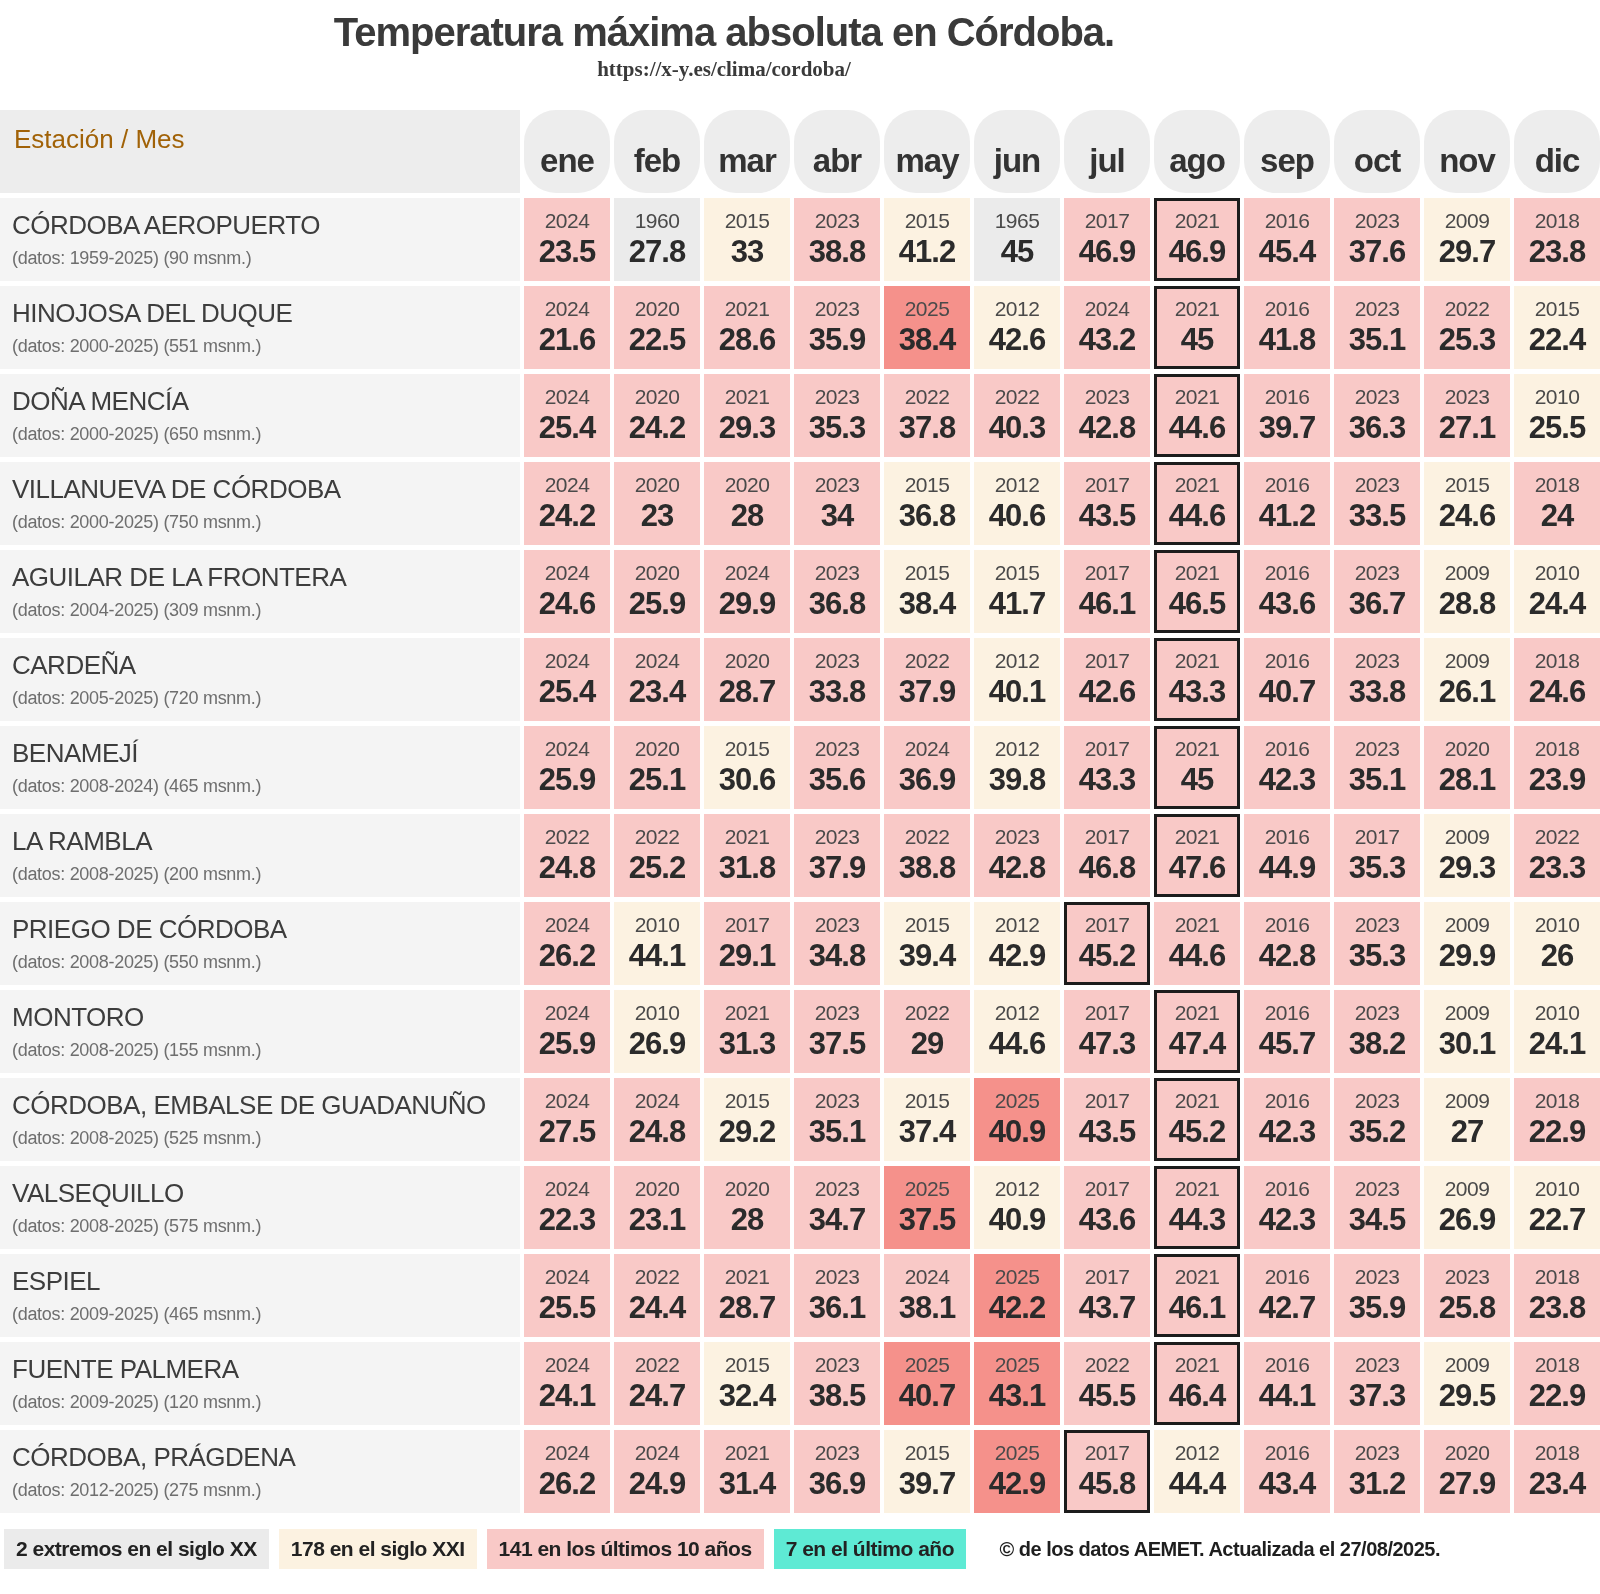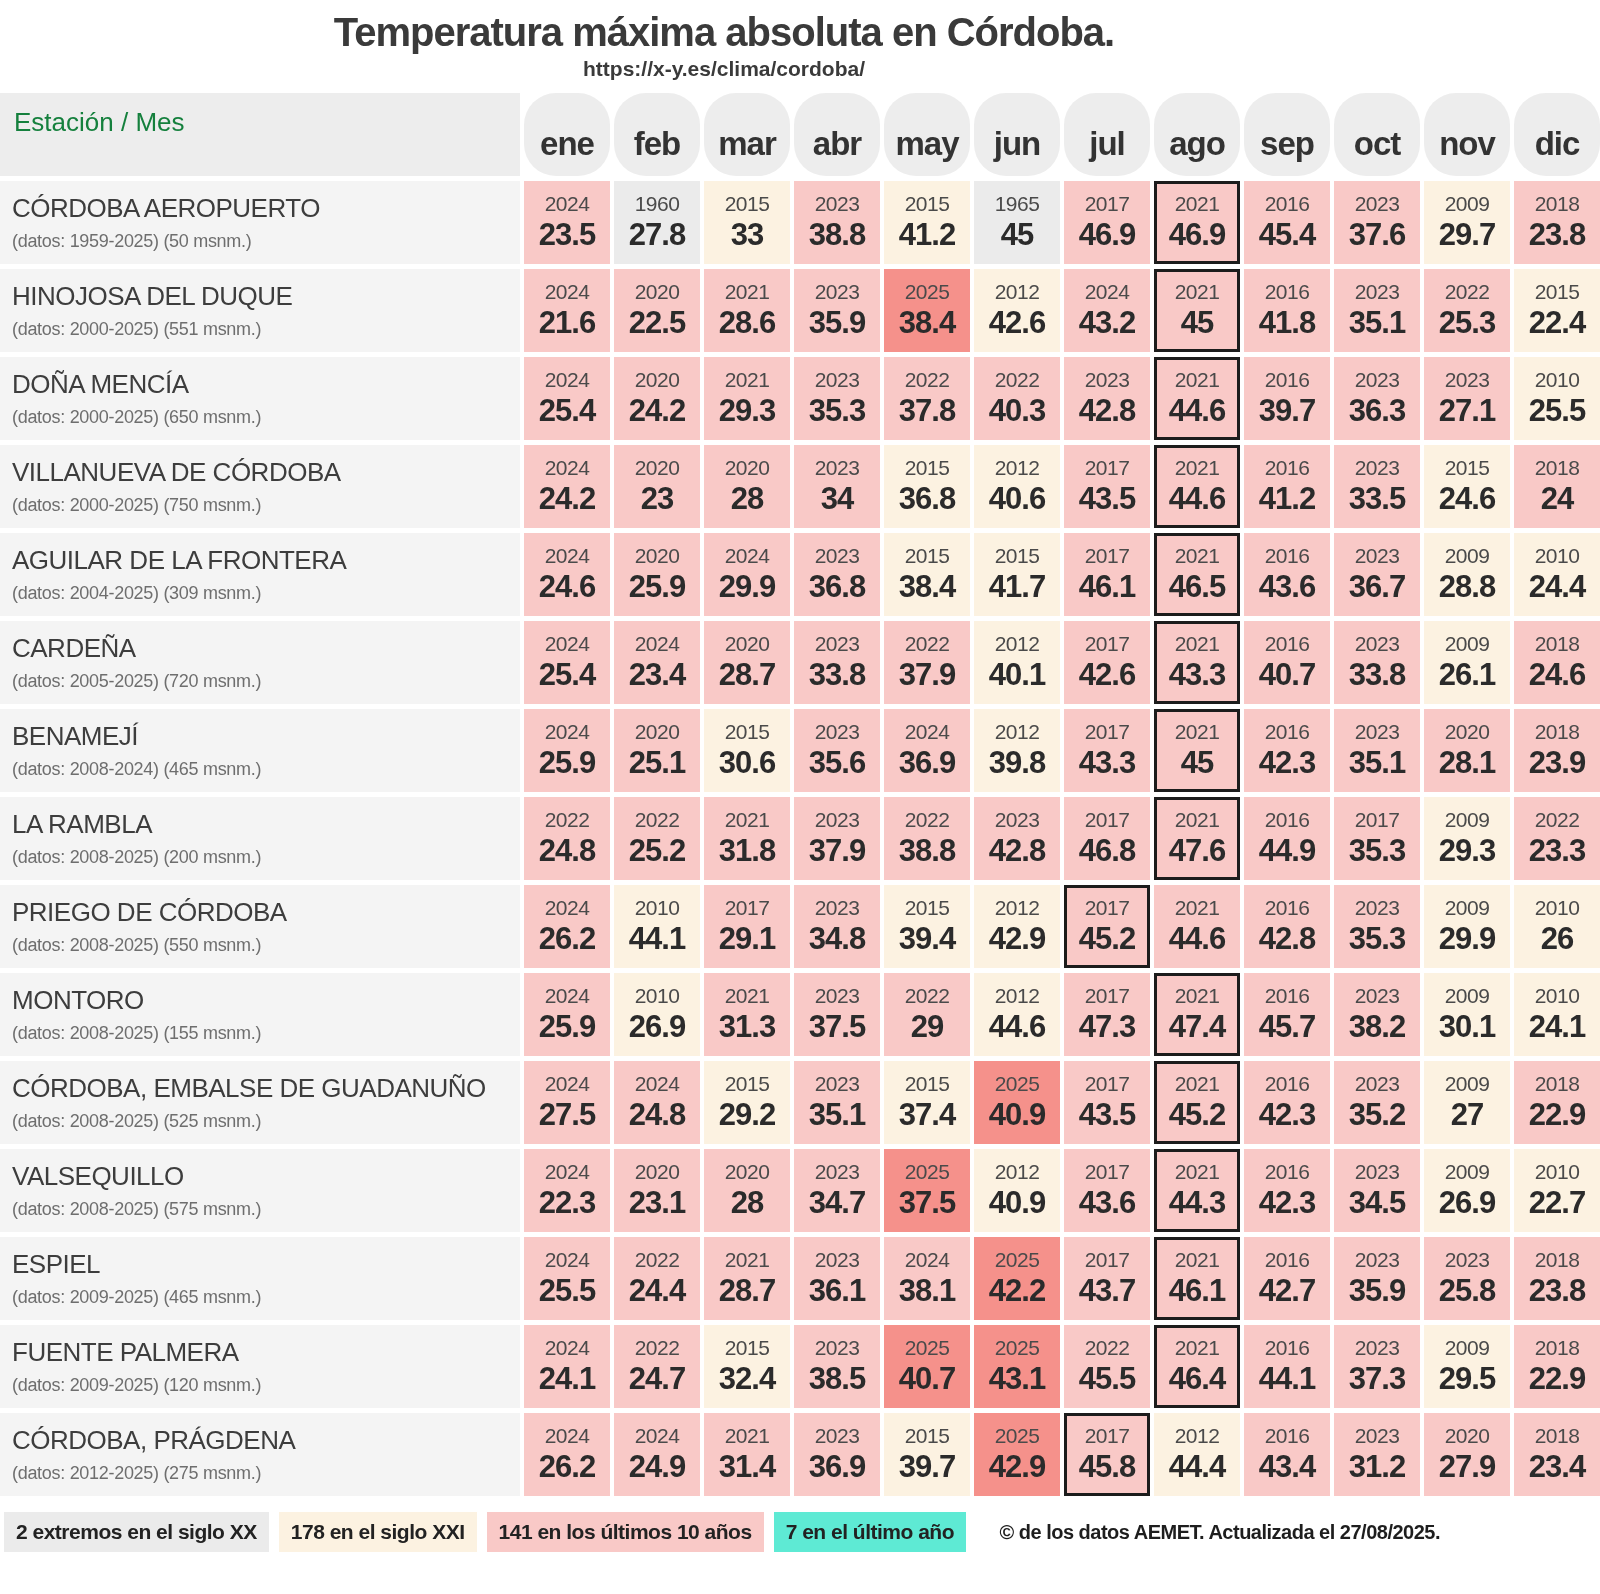--- a/index.html
+++ b/index.html
@@ -1,20 +1,20 @@
 <!DOCTYPE html>
 <html><head>
 <meta charset="utf-8">
 <style>
   html, body { margin:0; padding:0; background:#ffffff; width:1600px; font-family:"Liberation Sans", sans-serif; }
   .page { width:1448px; }
   .title { text-align:center; font-size:40px; font-weight:bold; color:#3a3a3a; letter-spacing:-1px; margin:10px 0 2px 0; }
-  .subtitle { text-align:center; font-size:21px; font-weight:bold; color:#3a3a3a; margin:0 0 12px 0; }
+  .subtitle { text-align:center; font-size:21px; font-weight:bold; color:#3a3a3a; margin:0 0 28px 0;font-family:Liberation Serif, serif; }
   .grid { display:grid; grid-template-columns:520px repeat(12, 86px); gap:5px 4px; grid-auto-rows:83px; }
-  .hlabel { background:#ededed; font-size:26px; color:#15803d; padding:14px 0 0 14px; box-sizing:border-box; }
+  .hlabel { background:#ededed; font-size:26px; color:#a16207; padding:14px 0 0 14px; box-sizing:border-box; }
   .hmonth { background:#ededed; display:flex; align-items:center; justify-content:center; padding-top:18px; box-sizing:border-box;
             font-weight:bold; font-size:33px; color:#333; letter-spacing:-1px;border-radius:32px; }
   .scell { background:#f4f4f4; display:flex; flex-direction:column; justify-content:center; padding-left:12px; box-sizing:border-box; }
   .sname { font-size:26px; color:#3d3d3d; letter-spacing:-0.5px; }
   .sdetails { font-size:18px; color:#6e6e6e; margin-top:7px; letter-spacing:-0.3px; }
   .cell { display:flex; flex-direction:column; align-items:center; justify-content:center; box-sizing:border-box; }
   .cell .year { font-size:21px; color:#4a4a4a; letter-spacing:-0.5px; }
   .cell .temp { font-size:31px; font-weight:bold; color:#2b2b2b; letter-spacing:-1px; margin-top:1px; }
   .cell.max { border:3px solid #1c1c1c; }
   .legendbar { display:flex; align-items:center; margin:16px 0 0 4px; padding-right:8px; }
@@ -74,21 +74,21 @@
   <div class="hmonth">
         <span>nov</span>
       </div>
 
   <div class="hmonth">
         <span>dic</span>
       </div>
 
   <div class="scell">
     <div class="sname">CÓRDOBA AEROPUERTO</div>
-    <div class="sdetails">(datos: 1959-2025) (50 msnm.)</div>
+    <div class="sdetails">(datos: 1959-2025) (90 msnm.)</div>
   </div>
 
   <div class="cell" style="background: rgb(249, 201, 199);">
     <div class="year">2024</div>
     <div class="temp">23.5</div>
   </div>
 
   <div class="cell" style="background: rgb(235, 235, 235);">
     <div class="year">1960</div>
     <div class="temp">27.8</div>

